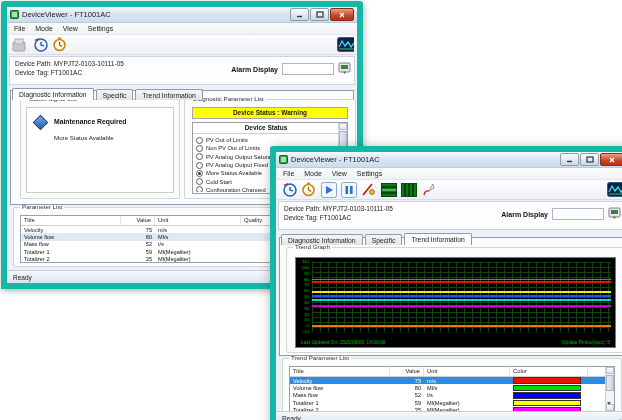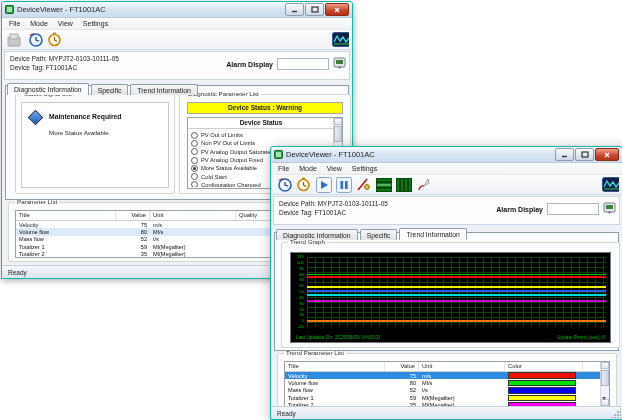--- a/index.html
+++ b/index.html
@@ -5,21 +5,21 @@
   html,body { margin:0; padding:0; }
   body {
     width:622px; height:420px; position:relative; overflow:hidden;
     background:#ffffff;
     font-family:"Liberation Sans", sans-serif;
     -webkit-font-smoothing:antialiased;
   }
   .window {
     position:absolute;
     background:#eef2f7;
-    border:1px solid #14b8a6;
+    border:6px solid #14b8a6;
     border-radius:3px 3px 0 0;
   }
   #back-window { left:1px; top:1px; width:350px; height:276px; z-index:1; box-shadow:1px 2px 6px rgba(0,0,0,.30); }
   #front-window{ left:270px; top:146px; width:351px; height:272px; z-index:2; box-shadow:3px 4px 14px rgba(0,0,0,.45); }
 
   .titlebar {
     height:15px; display:flex; align-items:center; gap:3px; padding:0 3px;
     background:linear-gradient(#f4f9fd,#d9e6f3 45%,#cadcee);
     border-bottom:1px solid #bccadb; border-radius:3px 3px 0 0;
     font-size:7.5px; color:#1c1c1c;

